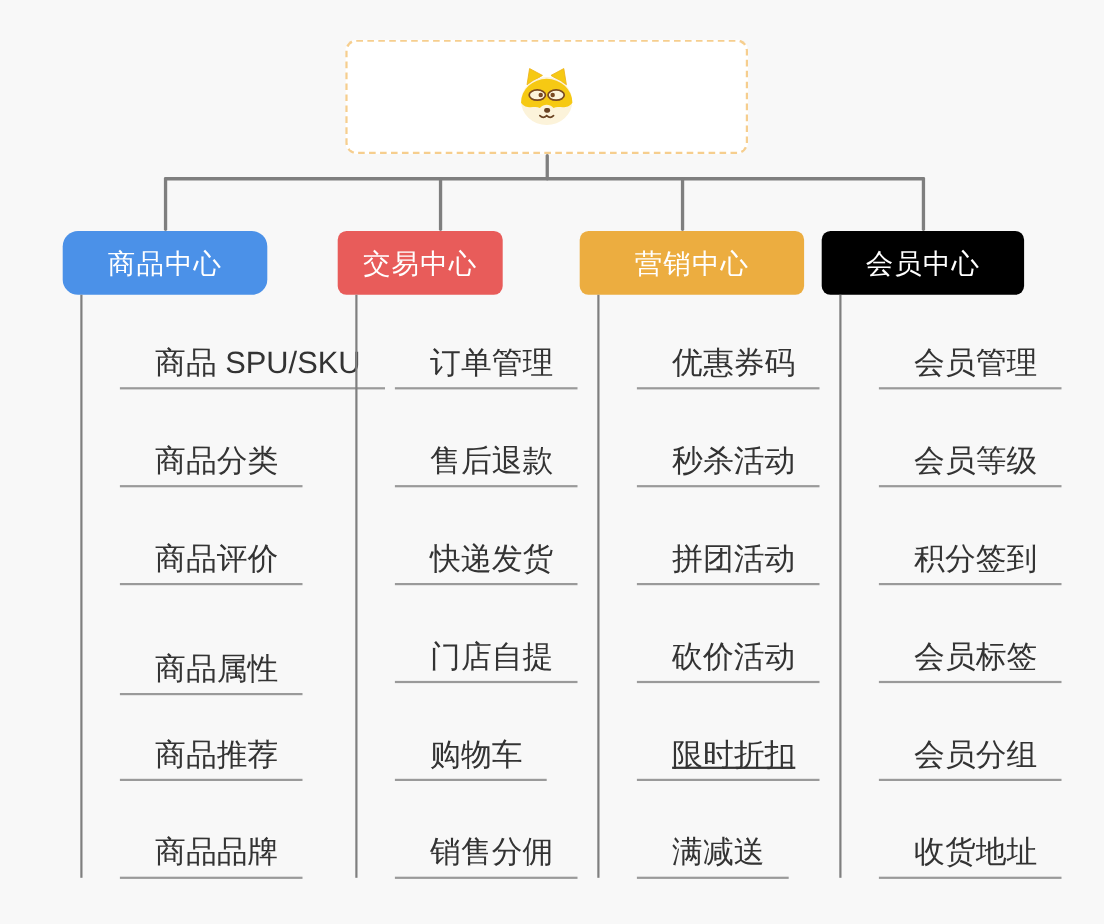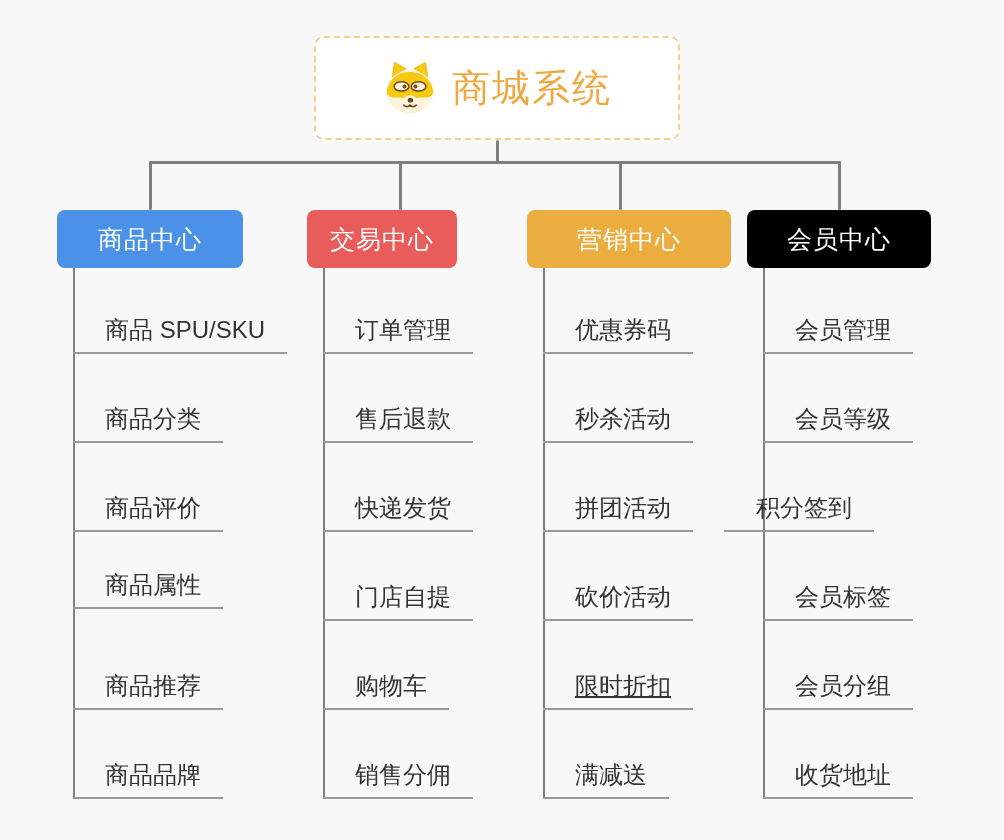--- a/index.html
+++ b/index.html
@@ -31,23 +31,24 @@
   
   .branch-header{
     position:absolute;top:210px;height:58px;border-radius:8px;
     display:flex;align-items:center;justify-content:center;
     color:#FFFFFF;font-size:25px;letter-spacing:1px;cursor:default;
   }
   
   .branch-item{
     position:absolute;
     padding:0 22px 7px 32px;
-    font-size:24px;line-height:30px;color:var(--item-text,#333333);
+    font-size:28px;line-height:30px;color:var(--item-text,#333333);
     border-bottom:2px solid var(--underline,#9A9A9A);
     white-space:nowrap;
+    margin-left:36px;
   }
 </style>
 </head>
 <body>
 
 <div class="stage">
 
   <div id="connectors">
       <div class="conn v" style="left: 495.5px; top: 140px; width: 3px; height: 24px;"></div>
       <div class="conn h" style="left: 148.5px; top: 161px; width: 692px; height: 3px;"></div>
@@ -71,30 +72,29 @@
         <ellipse cx="25" cy="34" rx="9.5" ry="6" fill="#FCF3DA" stroke="#7A4A22" stroke-width="2"></ellipse>
         <ellipse cx="47" cy="34" rx="9.5" ry="6" fill="#FCF3DA" stroke="#7A4A22" stroke-width="2"></ellipse>
         <circle cx="29" cy="34" r="2.6" fill="#7A4A22"></circle>
         <circle cx="43" cy="34" r="2.6" fill="#7A4A22"></circle>
 
         <rect x="33" y="49" width="7" height="5.5" rx="2.4" fill="#6B4423"></rect>
 
         <path d="M28,58 Q32,62 36,58 Q40,62 44,58" fill="none" stroke="#6B4423" stroke-width="2" stroke-linecap="round"></path>
       </svg>
     </span>
-    <span class="root-title">商城系统</span>
   </div>
 
   <div id="branches">
-      <div class="branch-header" style="left: 57px; width: 186px; background: rgb(75, 145, 232);">商品中心</div>
+      <div class="branch-header" style="left: 57px; width: 186px; background: rgb(75, 145, 232); border-radius: 14px;">商品中心</div>
       <div class="branch-line" style="left: 73px; top: 268px; height: 530px;"></div>
       <div class="branch-item" style="left: 73px; top: 315px;">商品 SPU/SKU</div>
       <div class="branch-item" style="left: 73px; top: 404px;">商品分类</div>
       <div class="branch-item" style="left: 73px; top: 493px;">商品评价</div>
-      <div class="branch-item" style="left: 73px; top: 570px;">商品属性</div>
+      <div class="branch-item" style="left: 73px; top: 593px;">商品属性</div>
       <div class="branch-item" style="left: 73px; top: 671px;">商品推荐</div>
       <div class="branch-item" style="left: 73px; top: 760px;">商品品牌</div>
       <div class="branch-header" style="left: 307px; width: 150px; background: rgb(232, 92, 90);">交易中心</div>
       <div class="branch-line" style="left: 323px; top: 268px; height: 530px;"></div>
       <div class="branch-item" style="left: 323px; top: 315px;">订单管理</div>
       <div class="branch-item" style="left: 323px; top: 404px;">售后退款</div>
       <div class="branch-item" style="left: 323px; top: 493px;">快递发货</div>
       <div class="branch-item" style="left: 323px; top: 582px;">门店自提</div>
       <div class="branch-item" style="left: 323px; top: 671px;">购物车</div>
       <div class="branch-item" style="left: 323px; top: 760px;">销售分佣</div>
@@ -103,19 +103,19 @@
       <div class="branch-item" style="left: 543px; top: 315px; text-align: right;">优惠券码</div>
       <div class="branch-item" style="left: 543px; top: 404px;">秒杀活动</div>
       <div class="branch-item" style="left: 543px; top: 493px;">拼团活动</div>
       <div class="branch-item" style="left: 543px; top: 582px;">砍价活动</div>
       <div class="branch-item" style="left: 543px; top: 671px; text-decoration: underline;">限时折扣</div>
       <div class="branch-item" style="left: 543px; top: 760px;">满减送</div>
       <div class="branch-header" style="left: 747px; width: 184px; background: #000000;">会员中心</div>
       <div class="branch-line" style="left: 763px; top: 268px; height: 530px;"></div>
       <div class="branch-item" style="left: 763px; top: 315px;">会员管理</div>
       <div class="branch-item" style="left: 763px; top: 404px;">会员等级</div>
-      <div class="branch-item" style="left: 724px; top: 493px;">积分签到</div>
+      <div class="branch-item" style="left: 763px; top: 493px;">积分签到</div>
       <div class="branch-item" style="left: 763px; top: 582px;">会员标签</div>
       <div class="branch-item" style="left: 763px; top: 671px;">会员分组</div>
       <div class="branch-item" style="left: 763px; top: 760px;">收货地址</div>
     </div>
 
 </div>
 
 </body></html>

